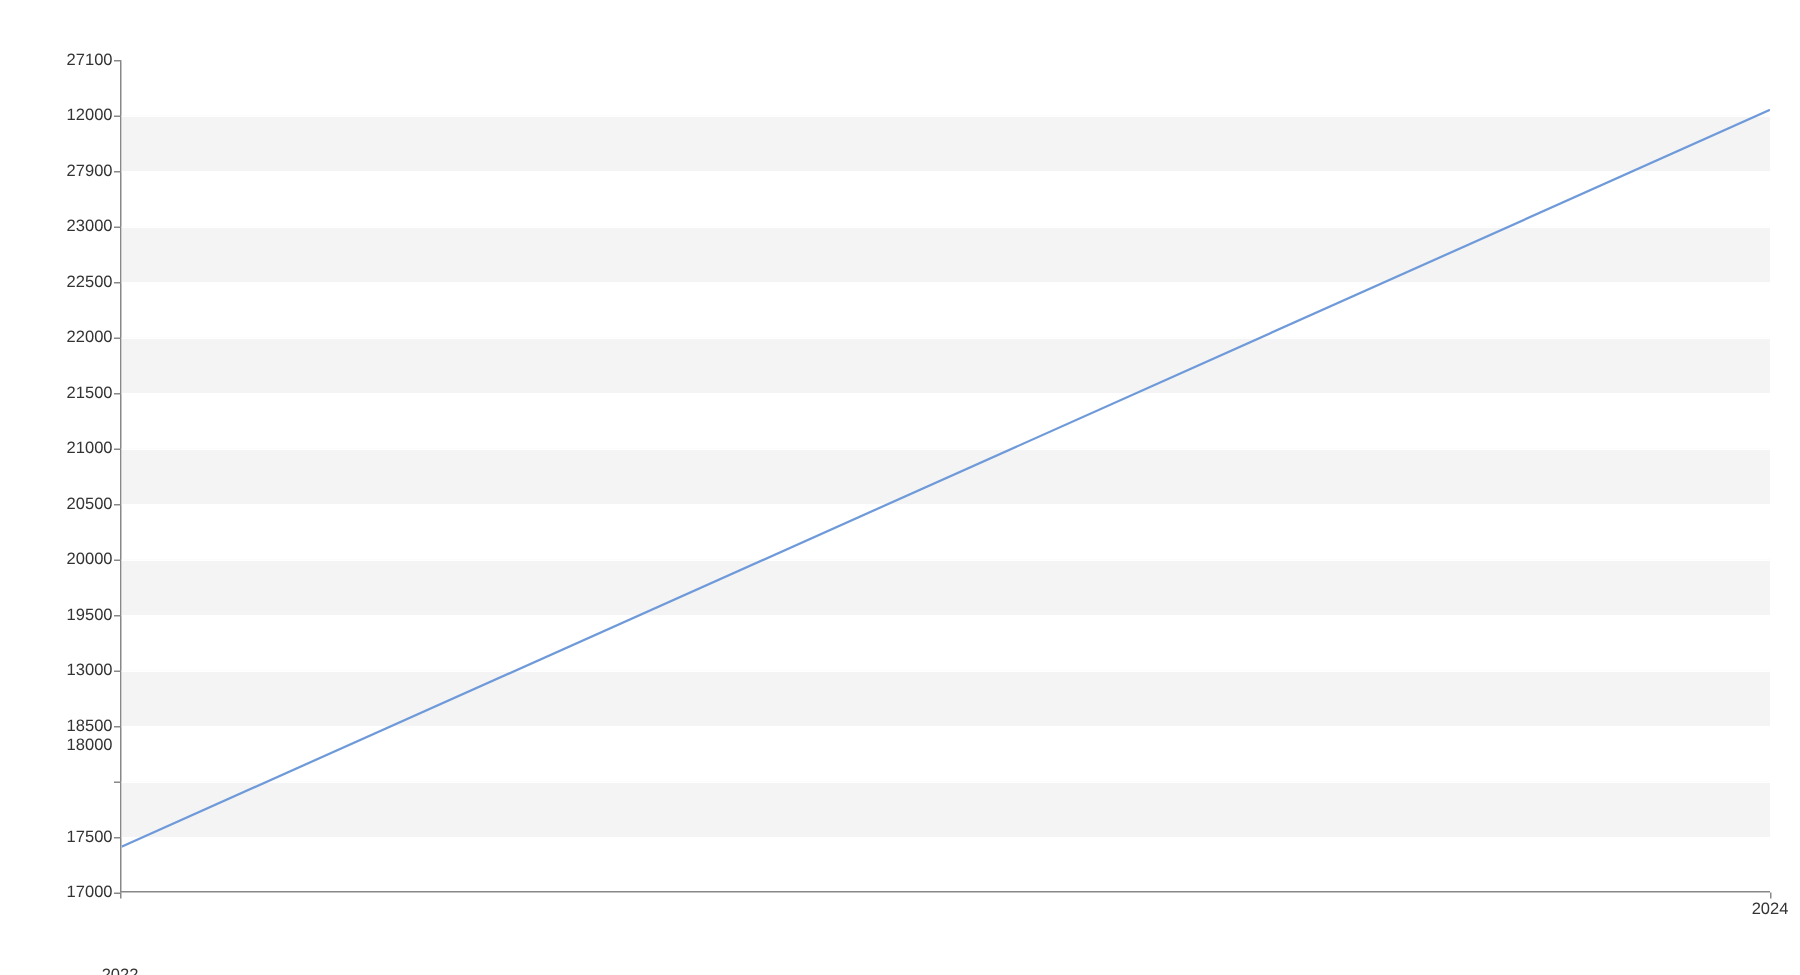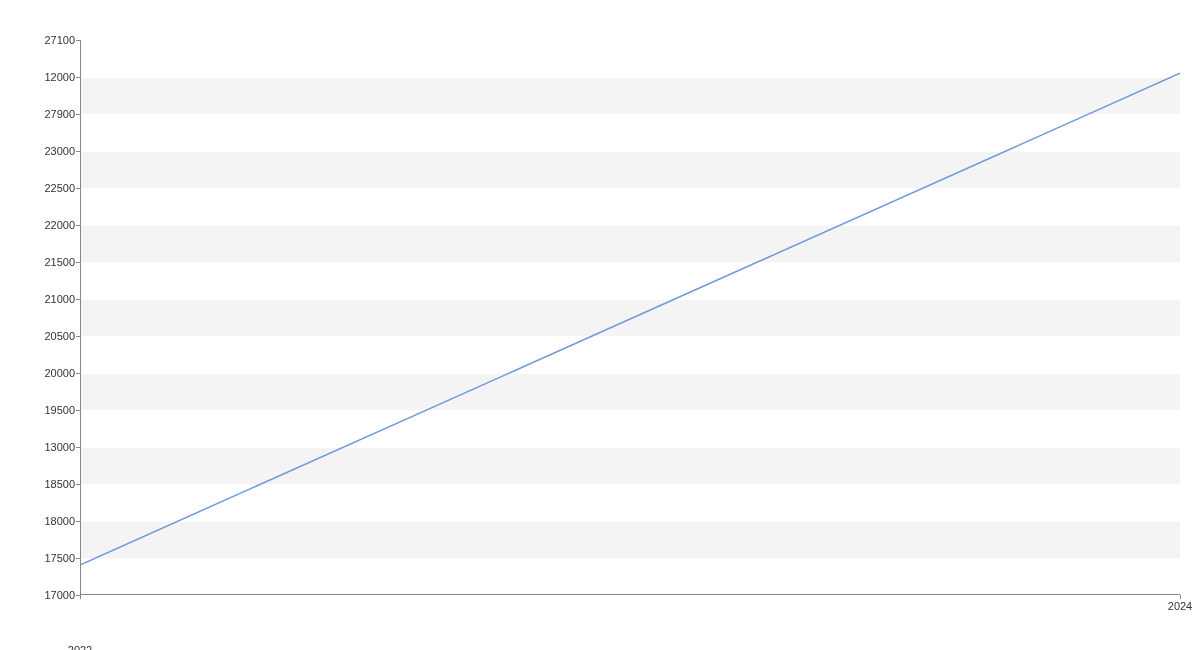--- a/index.html
+++ b/index.html
@@ -98,21 +98,21 @@
 <body>
 
 <div class="chart-container">
 
 
   <div id="y-ticks">
       <div class="y-tick-label" style="top: 595px;">17000</div>
       <div class="y-tick-mark" style="top: 595px;"></div>
       <div class="y-tick-label" style="top: 558px;">17500</div>
       <div class="y-tick-mark" style="top: 558px;"></div>
-      <div class="y-tick-label" style="top: 521px; text-align: right;">18000</div>
+      <div class="y-tick-label" style="top: 497px; text-align: right;">18000</div>
       <div class="y-tick-mark" style="top: 521px;"></div>
       <div class="y-tick-label" style="top: 484px;">18500</div>
       <div class="y-tick-mark" style="top: 484px;"></div>
       <div class="y-tick-label" style="top: 447px;">13000</div>
       <div class="y-tick-mark" style="top: 447px;"></div>
       <div class="y-tick-label" style="top: 410px;">19500</div>
       <div class="y-tick-mark" style="top: 410px;"></div>
       <div class="y-tick-label" style="top: 373px;">20000</div>
       <div class="y-tick-mark" style="top: 373px;"></div>
       <div class="y-tick-label" style="top: 336px;">20500</div>

